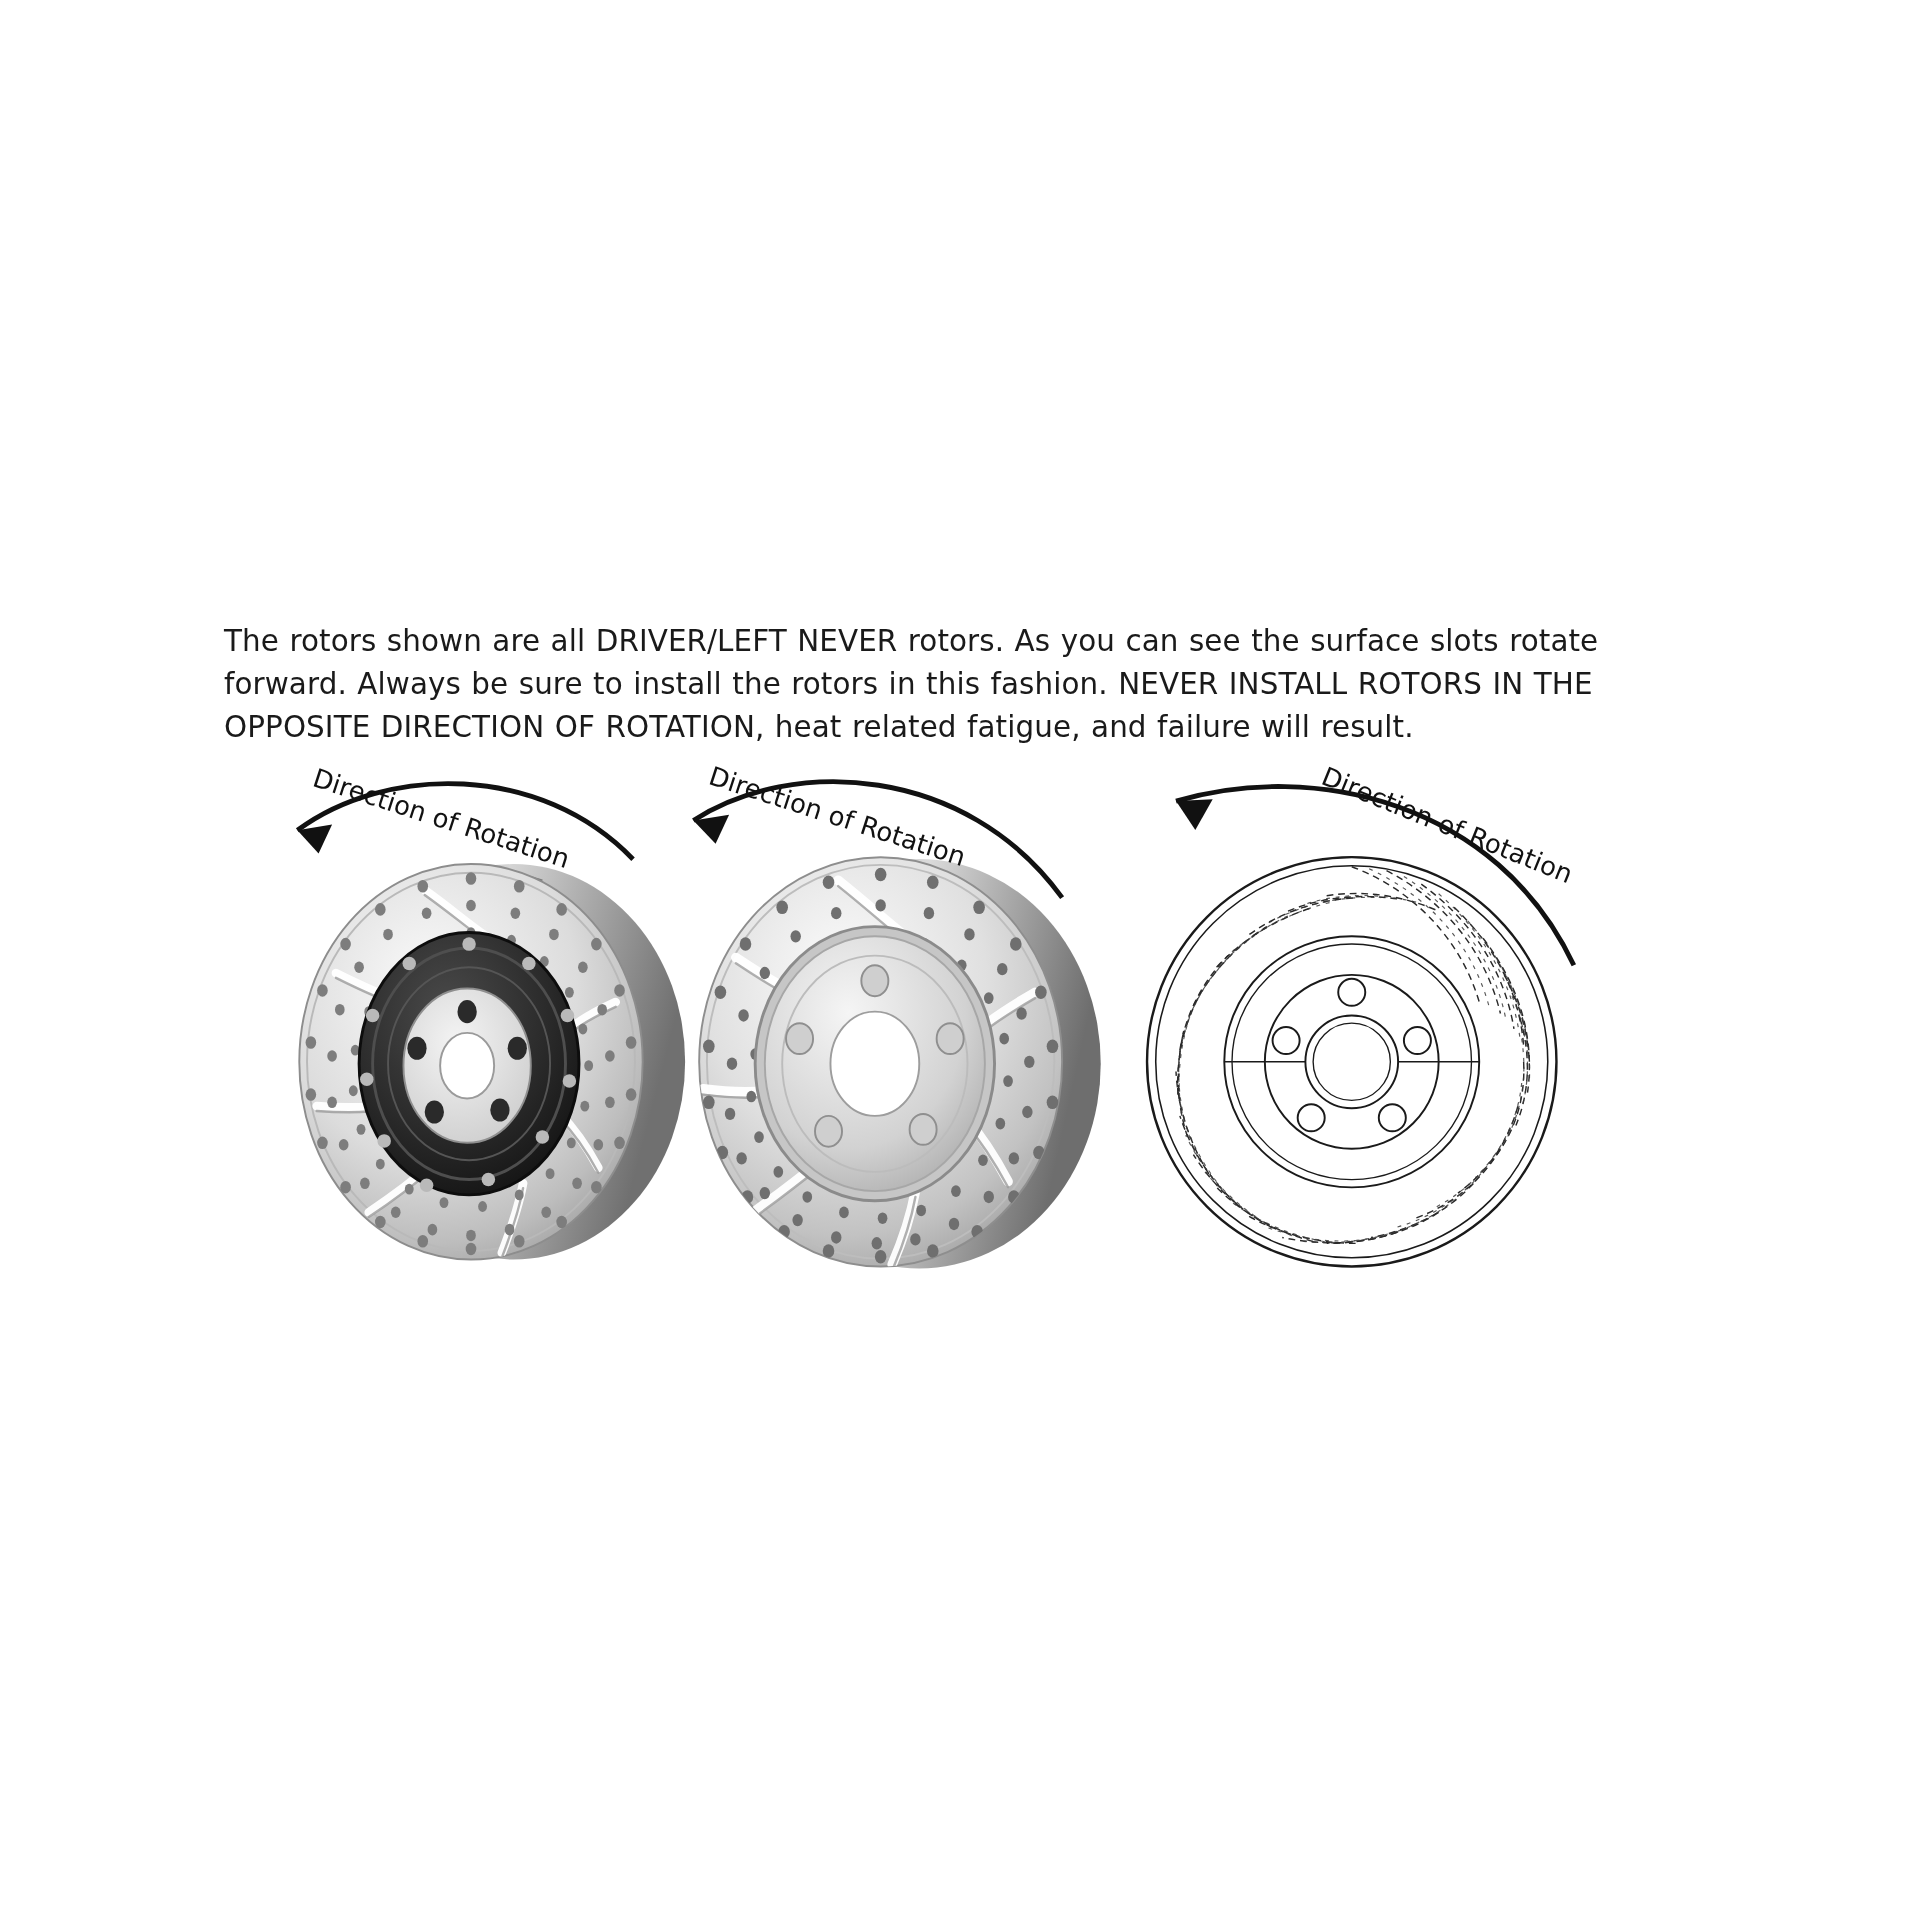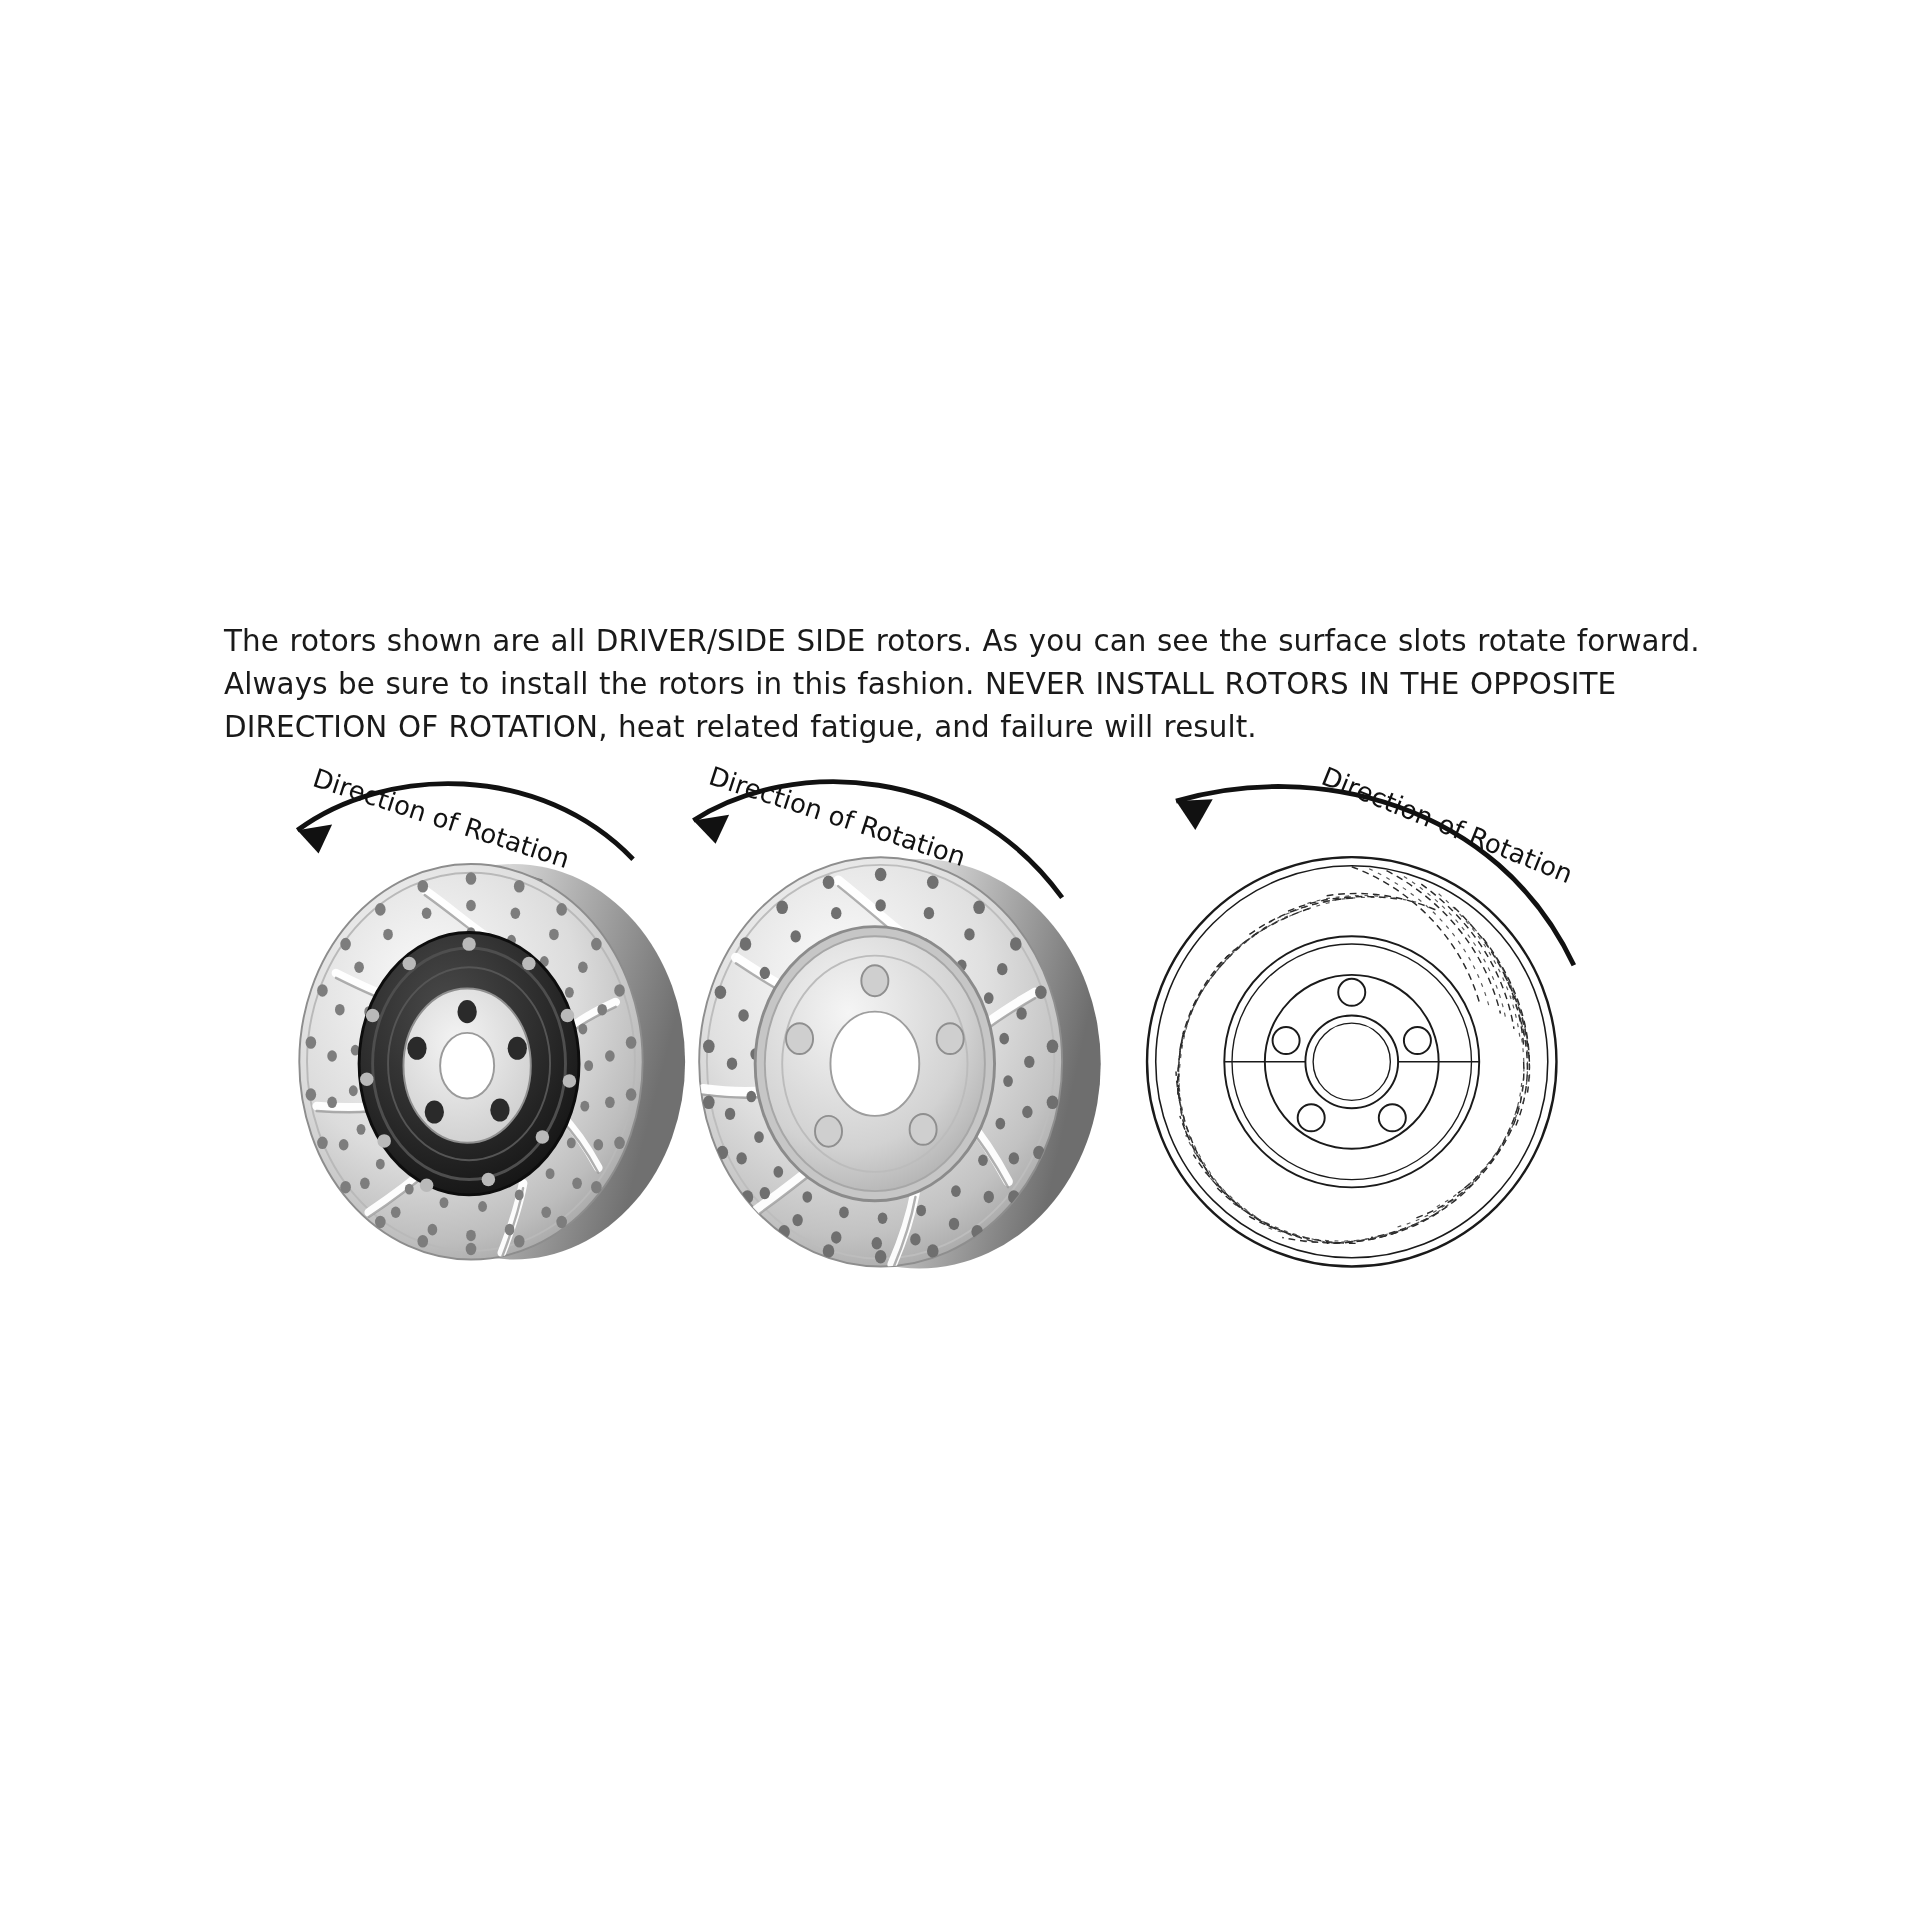--- a/index.html
+++ b/index.html
@@ -69,21 +69,21 @@
     fill: none;
     stroke: #111111;
     stroke-width: 5;
   }
 </style>
 </head>
 <body>
 
 <div id="page">
 
-  <p id="intro">The rotors shown are all DRIVER/SIDE SIDE rotors. As you can see the surface slots rotate forward. Always be sure to install the rotors in this fashion. NEVER INSTALL ROTORS IN THE OPPOSITE DIRECTION OF ROTATION, heat related fatigue, and failure will result.</p>
+  <p id="intro">The rotors shown are all DRIVER/LEFT NEVER rotors. As you can see the surface slots rotate forward. Always be sure to install the rotors in this fashion. NEVER INSTALL ROTORS IN THE OPPOSITE DIRECTION OF ROTATION, heat related fatigue, and failure will result.</p>
 
   <div id="diagrams">
 
     <div class="rotor-figure" id="figure-1">
 
       <span class="rot-label" style="left: 34px; top: 19.3px; transform: rotate(18deg);">Direction of Rotation</span>
 
       <svg width="463" height="599" viewBox="0 0 480 620">
         <defs>
           <radialGradient id="g1disc" cx="38%" cy="32%" r="78%">

